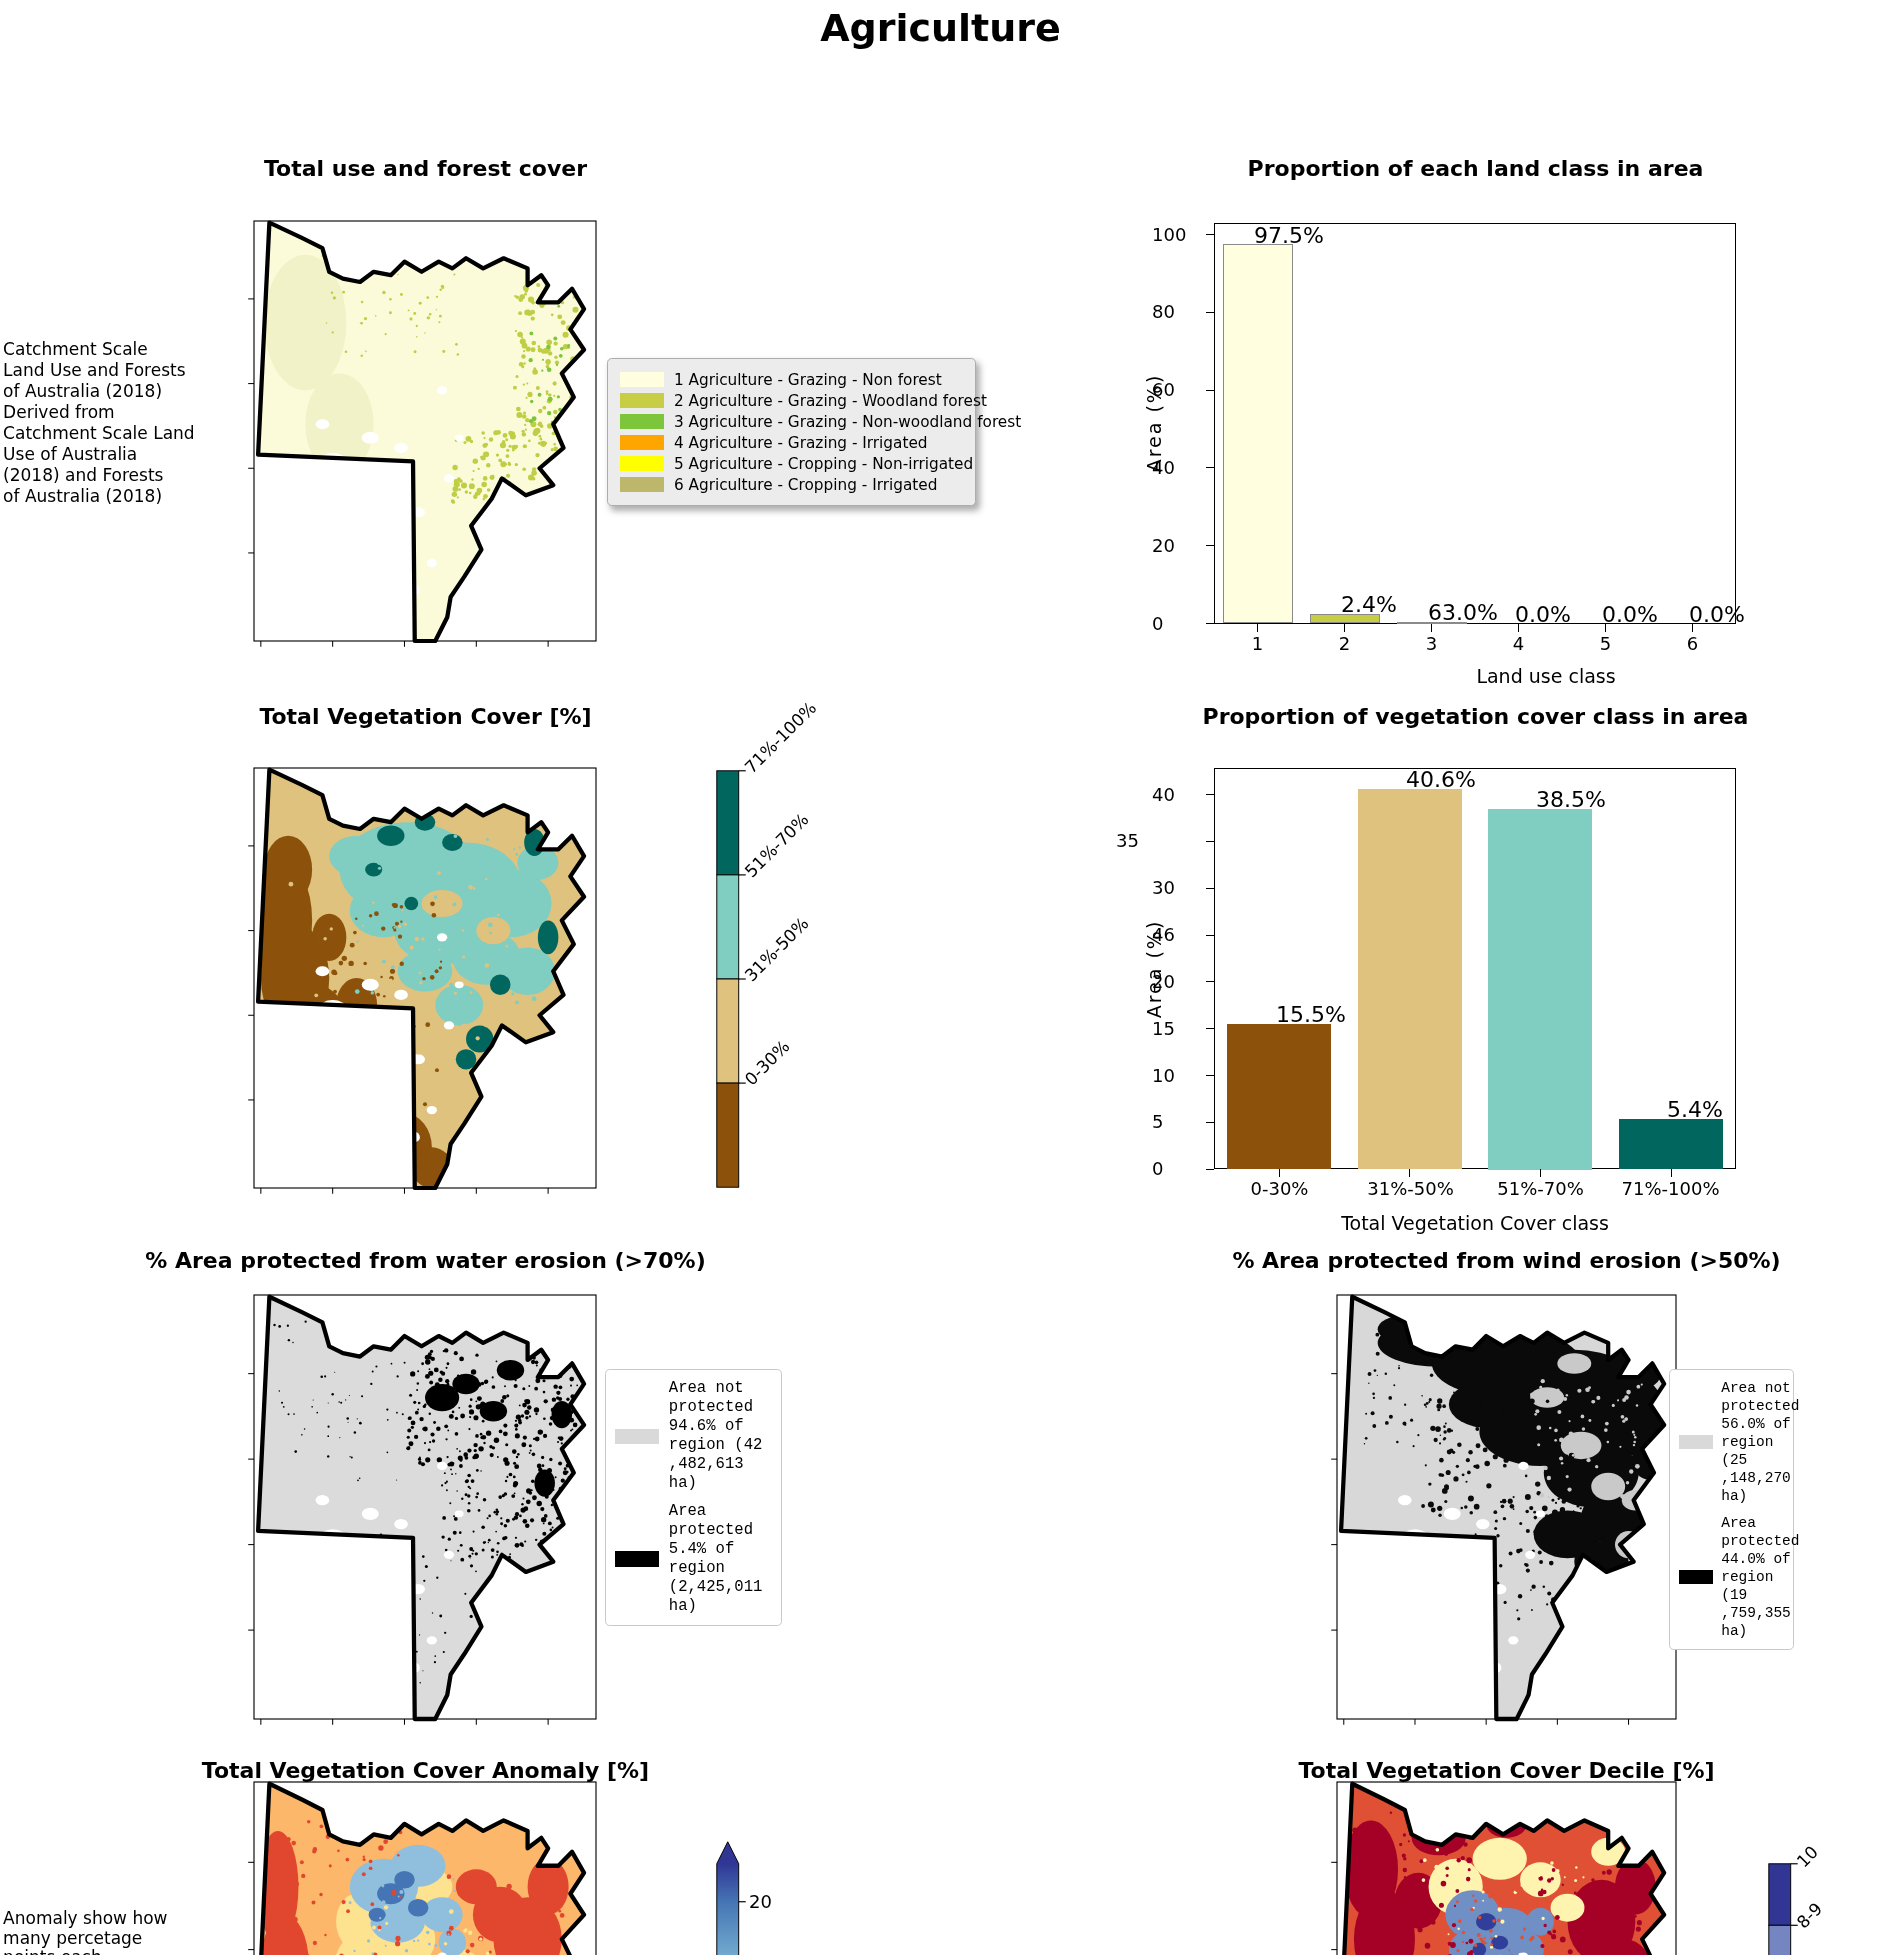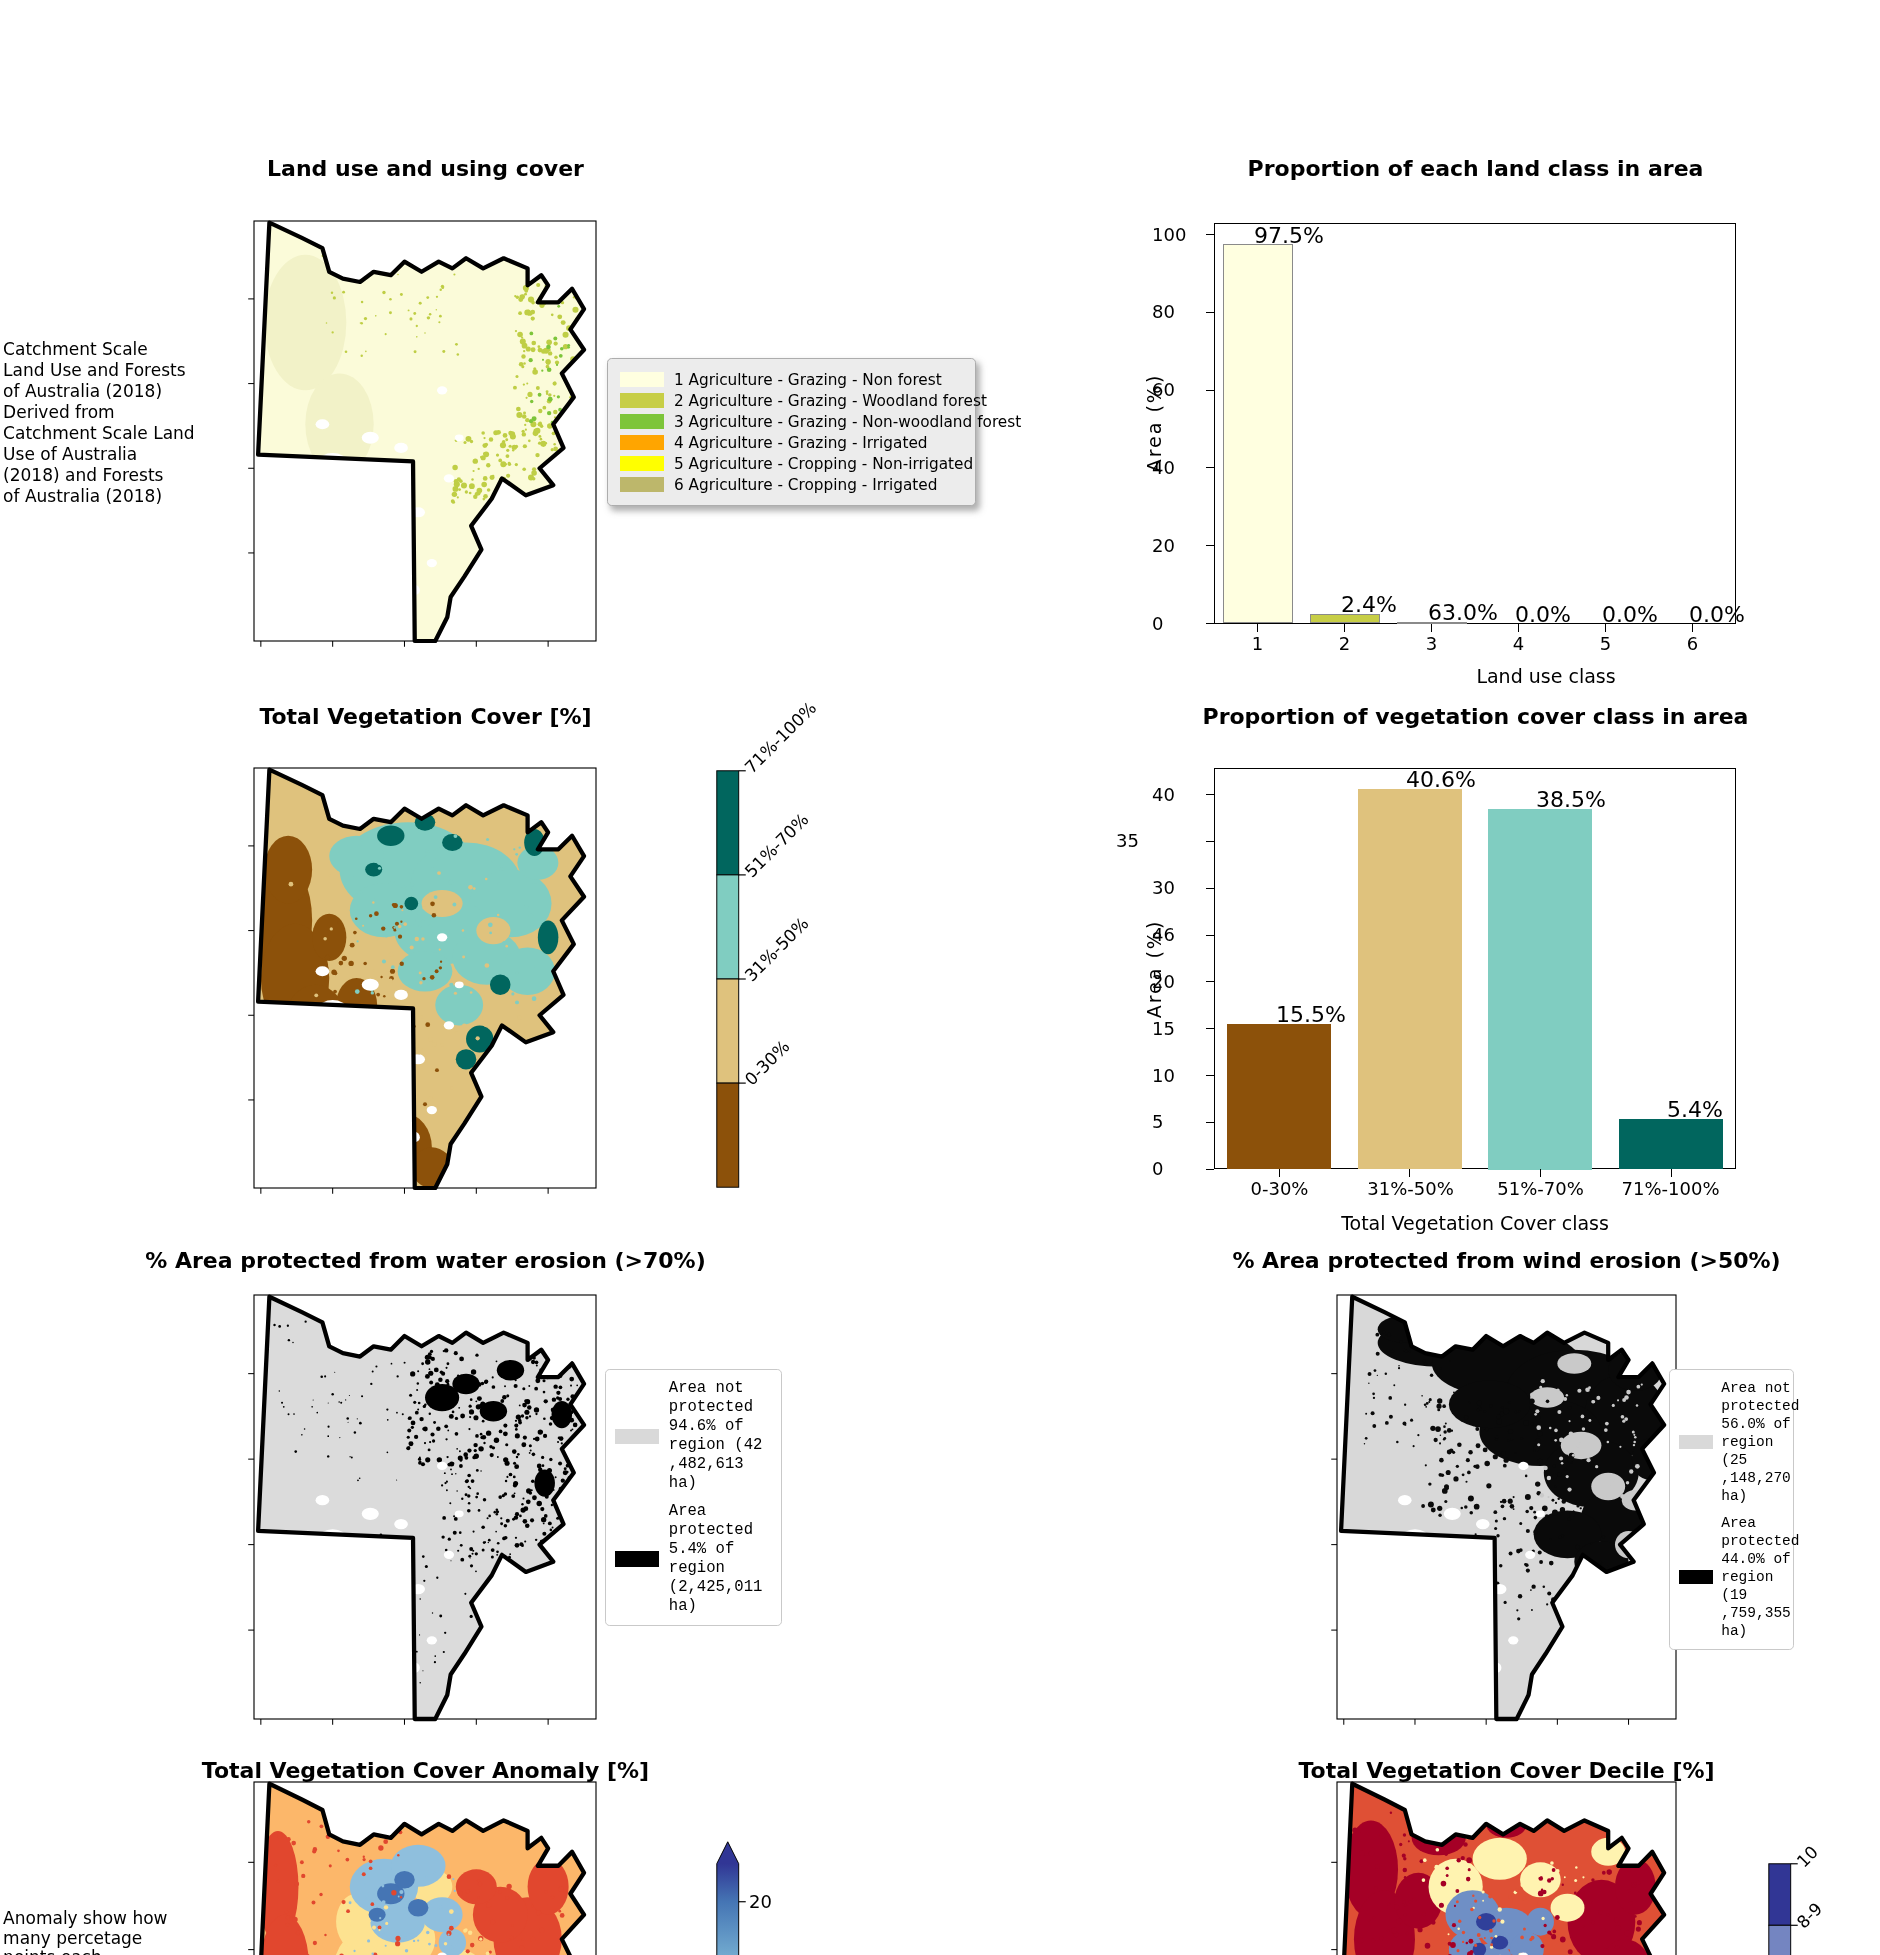--- a/index.html
+++ b/index.html
@@ -38,22 +38,23 @@
   .e-s .etext{font-size:14.5px;line-height:18px;}
   .cb-label{position:absolute;font-size:17px;white-space:nowrap;transform-origin:0 50%;
             transform:rotate(-45deg);line-height:17px;}
   .cb-tick-label{position:absolute;font-size:18px;line-height:18px;}
 </style>
 </head>
 <body>
 
 <div id="page">
 
+  <div class="page-title">Agriculture</div>
 
-  <div class="panel-title" style="left:132px;top:156px;width:587px">Land use and using cover</div>
+  <div class="panel-title" style="left:132px;top:156px;width:587px">Total use and forest cover</div>
   <div class="map-note" style="left:3.1px;top:339px;width:231px"> Catchment Scale
 Land Use and Forests
 of Australia (2018)
 Derived from
 Catchment Scale Land
 Use of Australia
 (2018) and Forests
 of Australia (2018)</div>
   <div class="map-slot" id="m1" style="left:254px;top:221px;width:342px;height:420px">
       <svg class="map-svg" viewBox="0 0 100 124" preserveAspectRatio="none">

